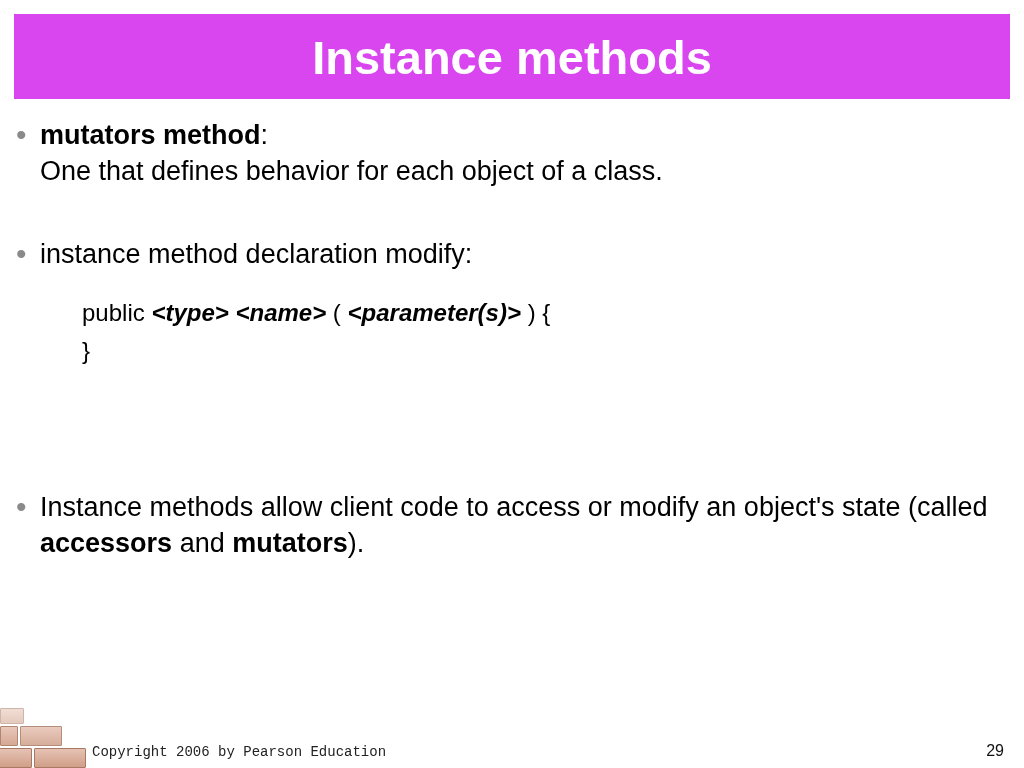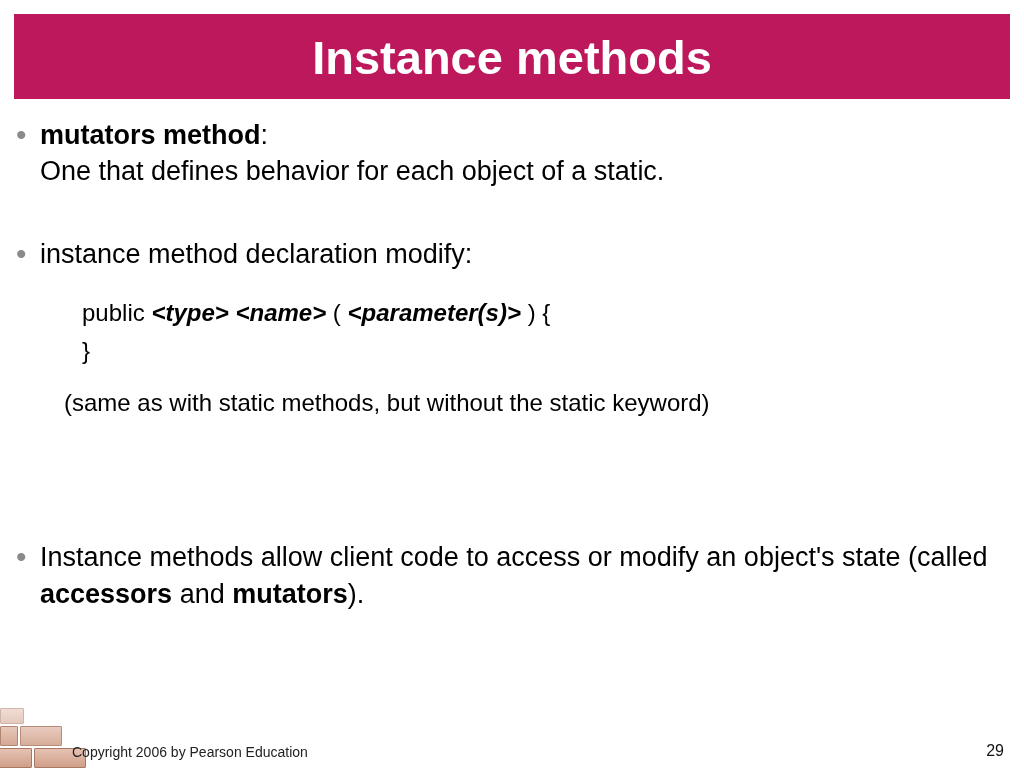--- a/index.html
+++ b/index.html
@@ -1,19 +1,19 @@
 <!DOCTYPE html>
 <html><head>
 <meta charset="utf-8">
 <style>
   * { margin: 0; padding: 0; box-sizing: border-box; }
   html, body { width: 1024px; height: 768px; font-family: Verdana, Geneva, sans-serif; background: #fff; }
   .slide { width: 1024px; height: 768px; position: relative; overflow: hidden; }
   .title-bar {
-    background: #be185d;
+    background: #d946ef;
     color: #fff;
     font-weight: bold;
     font-size: 47px;
     text-align: center;
     padding: 16px 0 14px 0;
     margin: 14px 14px 0 14px;
   }
   .content { padding: 18px 28px 0 22px; }
   ul.top { list-style: none; }
   ul.top > li { position: relative; padding-left: 18px; margin-bottom: 46px; font-size: 27px; line-height: 1.35; }
@@ -30,21 +30,21 @@
   .codeblock { margin: 22px 0 18px 42px; font-size: 24px; line-height: 1.55; }
   .mono { font-family: Liberation Sans, sans-serif; }
   .bi { font-weight: bold; font-style: italic; text-align: center; }
   .indent1 { padding-left: 60px; }
   .note { margin-left: 24px; font-size: 24px; }
   .sp3 { margin-top: 120px; }
   .footer {
     position: absolute; left: 0; right: 0; bottom: 0; height: 44px;
   }
   .copyright {
-    position: absolute; left: 72px; bottom: 8px; font-size: 14px; color: #222;
+    position: absolute; left: 92px; bottom: 8px; font-size: 14px; color: #222; font-family: Liberation Mono, monospace;
   }
   .pagenum {
     position: absolute; right: 20px; bottom: 8px; font-size: 16px; color: #111;
   }
   
   .bricks { position: absolute; left: 0; bottom: 0; width: 110px; height: 60px; }
   .brick { position: absolute; background: linear-gradient(#e6c2b4,#d09f88); border: 1px solid #a87863; border-radius: 1px; }
   .b1 { left: -20px; bottom: 0; width: 52px; height: 20px; }
   .b2 { left: 34px; bottom: 0; width: 52px; height: 20px; }
   .b3 { left: 0; bottom: 22px; width: 18px; height: 20px; opacity: 0.9; }
@@ -56,42 +56,39 @@
 
 <div class="slide">
 
   <div class="title-bar">Instance methods</div>
 
   <div class="content">
     <ul class="top">
 
       <li>
         <span class="def-term">mutators method</span><span>:</span><br>
-        <span>One that defines behavior for each object of a static.</span>
+        <span>One that defines behavior for each object of a class.</span>
       </li>
 
       <li>
         <span>instance method declaration modify:</span>
         <div class="codeblock">
           <div>
             <span class="mono">public</span>
             <span> </span>
             <span class="bi">&lt;type&gt;</span>
             <span> </span>
             <span class="bi">&lt;name&gt;</span>
             <span class="mono"> ( </span>
             <span class="bi">&lt;parameter(s)&gt;</span>
             <span class="mono"> ) {</span>
           </div>
           <div>
             <span class="mono">}</span>
           </div>
-        </div>
-        <div class="note">
-          <span>(same as with static methods, but without the </span><span class="mono">static</span><span> keyword)</span>
         </div>
       </li>
 
       <li class="sp3">
         <span>Instance methods allow client code to access or modify an object's state (called </span><span class="def-term">accessors</span><span> and </span><span class="def-term">mutators</span><span>).</span>
       </li>
 
     </ul>
   </div>
 

